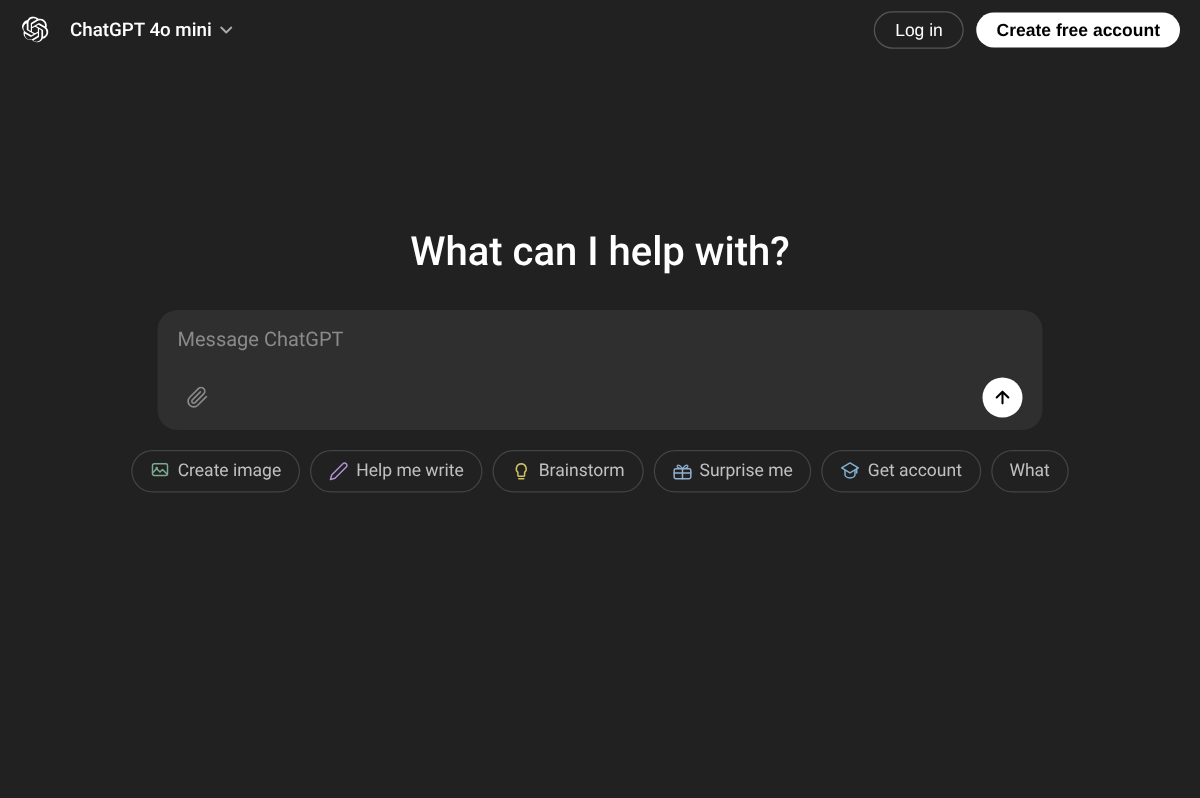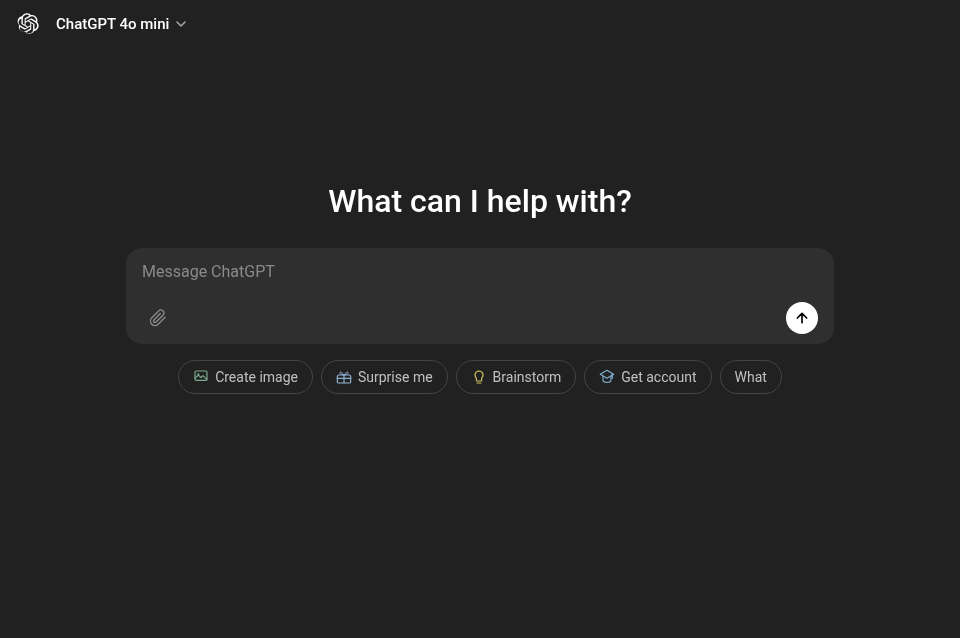--- a/index.html
+++ b/index.html
@@ -240,20 +240,24 @@
     <div class="model-selector">
       <span class="model-name">ChatGPT 4o mini</span>
       <span class="chevron-icon">
         <svg width="12" height="12" viewBox="0 0 12 12" fill="none" xmlns="http://www.w3.org/2000/svg">
           <path d="M2 4l4 4 4-4" stroke="#aaa" stroke-width="1.5" stroke-linecap="round" stroke-linejoin="round"></path>
         </svg>
       </span>
     </div>
   </div>
 
+  <div class="header-right">
+    <button class="log-in-btn">Log in</button>
+    <button class="create-account-btn">Create free account</button>
+  </div>
 </header>
 
 <main class="main-content">
   <h1 class="main-title">What can I help with?</h1>
 
   <div class="input-container">
     <textarea class="message-input" rows="1" placeholder="Message ChatGPT" style=""></textarea>
     <div class="input-footer">
       <button class="attach-btn">
         <svg width="18" height="18" viewBox="0 0 24 24" fill="none" xmlns="http://www.w3.org/2000/svg">
@@ -274,42 +278,50 @@
       <span class="chip-icon">
         <svg width="16" height="16" viewBox="0 0 24 24" fill="none" xmlns="http://www.w3.org/2000/svg">
           <rect x="3" y="3" width="18" height="14" rx="2" stroke="#7caa90" stroke-width="1.8"></rect>
           <path d="M3 14l5-5 4 4 3-3 6 6" stroke="#7caa90" stroke-width="1.8" stroke-linecap="round" stroke-linejoin="round"></path>
           <circle cx="8" cy="8" r="1.5" fill="#7caa90"></circle>
         </svg>
       </span>
       <span>Create image</span>
     </button>
 
+    <button class="chip">
+      <span class="chip-icon icon-help-write">
+        <svg width="16" height="16" viewBox="0 0 24 24" fill="none" xmlns="http://www.w3.org/2000/svg">
+          <path d="M17 3a2.828 2.828 0 1 1 4 4L7.5 20.5 2 22l1.5-5.5L17 3z" stroke="#b090d0" stroke-width="1.8" stroke-linecap="round" stroke-linejoin="round"></path>
+        </svg>
+      </span>
+      <span>Help me write</span>
+    </button>
+
+    <button class="chip">
+      <span class="chip-icon icon-brainstorm">
+        <svg width="16" height="16" viewBox="0 0 24 24" fill="none" xmlns="http://www.w3.org/2000/svg">
+          <path d="M9 21h6M12 3a6 6 0 0 1 4 10.4V17a1 1 0 0 1-1 1H9a1 1 0 0 1-1-1v-3.6A6 6 0 0 1 12 3z" stroke="#d0c060" stroke-width="1.8" stroke-linecap="round" stroke-linejoin="round"></path>
+        </svg>
+      </span>
+      <span>Brainstorm</span>
+    </button>
 
     <button class="chip">
       <span class="chip-icon icon-surprise">
         <svg width="16" height="16" viewBox="0 0 24 24" fill="none" xmlns="http://www.w3.org/2000/svg">
           <rect x="2" y="9" width="20" height="12" rx="2" stroke="#90b0d0" stroke-width="1.8"></rect>
           <path d="M12 9v12M2 14h20" stroke="#90b0d0" stroke-width="1.8" stroke-linecap="round"></path>
           <path d="M12 9C12 9 8 3 6 5s3 4 6 4zM12 9c0 0 4-6 6-4s-3 4-6 4z" stroke="#90b0d0" stroke-width="1.5" stroke-linecap="round"></path>
         </svg>
       </span>
       <span>Surprise me</span>
     </button>
 
     <button class="chip">
-      <span class="chip-icon icon-brainstorm">
-        <svg width="16" height="16" viewBox="0 0 24 24" fill="none" xmlns="http://www.w3.org/2000/svg">
-          <path d="M9 21h6M12 3a6 6 0 0 1 4 10.4V17a1 1 0 0 1-1 1H9a1 1 0 0 1-1-1v-3.6A6 6 0 0 1 12 3z" stroke="#d0c060" stroke-width="1.8" stroke-linecap="round" stroke-linejoin="round"></path>
-        </svg>
-      </span>
-      <span>Brainstorm</span>
-    </button>
-
-    <button class="chip">
       <span class="chip-icon icon-advice">
         <svg width="16" height="16" viewBox="0 0 24 24" fill="none" xmlns="http://www.w3.org/2000/svg">
           <path d="M12 2L2 8l10 6 10-6-10-6z" stroke="#80b0d0" stroke-width="1.8" stroke-linecap="round" stroke-linejoin="round"></path>
           <path d="M6 11v5c0 2.2 2.7 4 6 4s6-1.8 6-4v-5" stroke="#80b0d0" stroke-width="1.8" stroke-linecap="round"></path>
           <path d="M20 8v6" stroke="#80b0d0" stroke-width="1.8" stroke-linecap="round"></path>
         </svg>
       </span>
       <span>Get account</span>
     </button>
 

